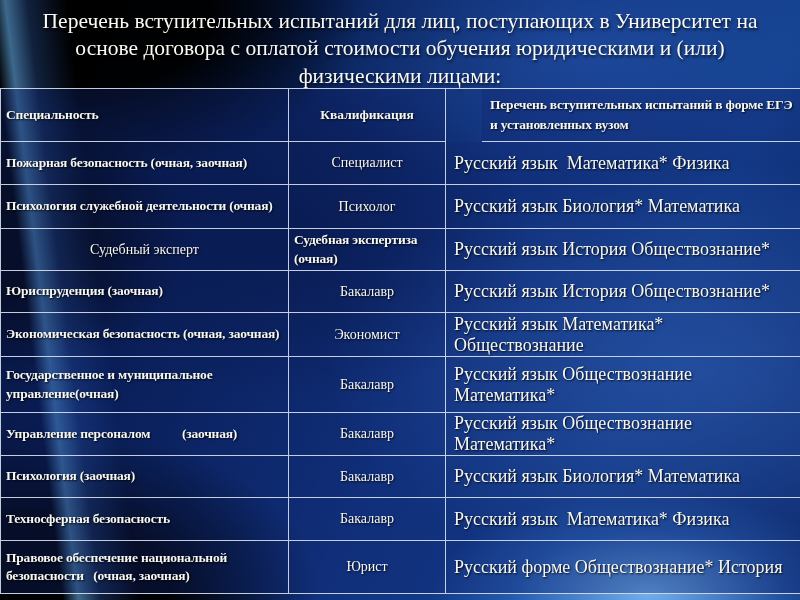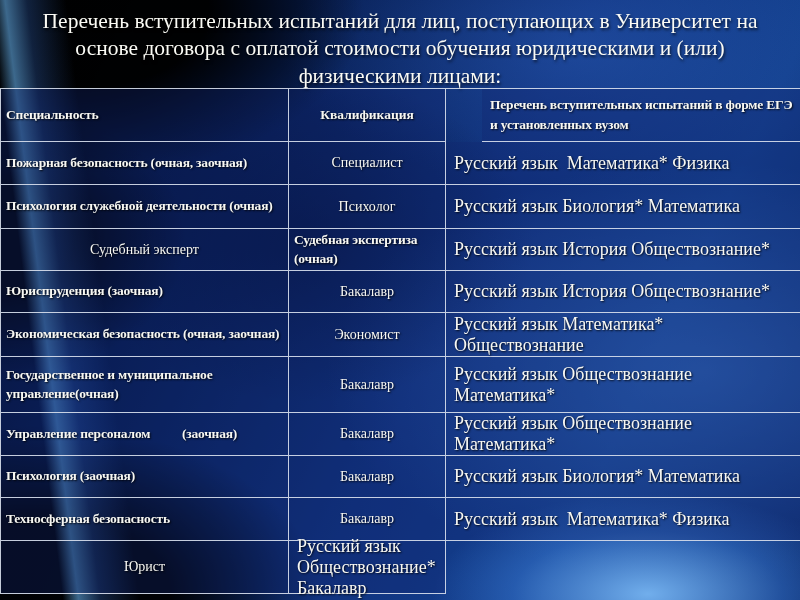--- a/index.html
+++ b/index.html
@@ -85,16 +85,17 @@
     <div class="cell c3">Русский язык Обществознание Математика*</div>
 
     <div class="cell c1">Психология (заочная)</div>
     <div class="cell c2">Бакалавр</div>
     <div class="cell c3">Русский язык Биология* Математика</div>
 
     <div class="cell c1">Техносферная безопасность</div>
     <div class="cell c2">Бакалавр</div>
     <div class="cell c3">Русский язык  Математика* Физика</div>
 
+    <div class="cell c1">Правовое обеспечение национальной безопасности   (очная, заочная)</div>
     <div class="cell c2">Юрист</div>
-    <div class="cell c3">Русский язык Обществознание* Бакалавр</div>
+    <div class="cell c3">Русский форме Обществознание* История</div>
   </div>
 </div>
 
 </body></html>

